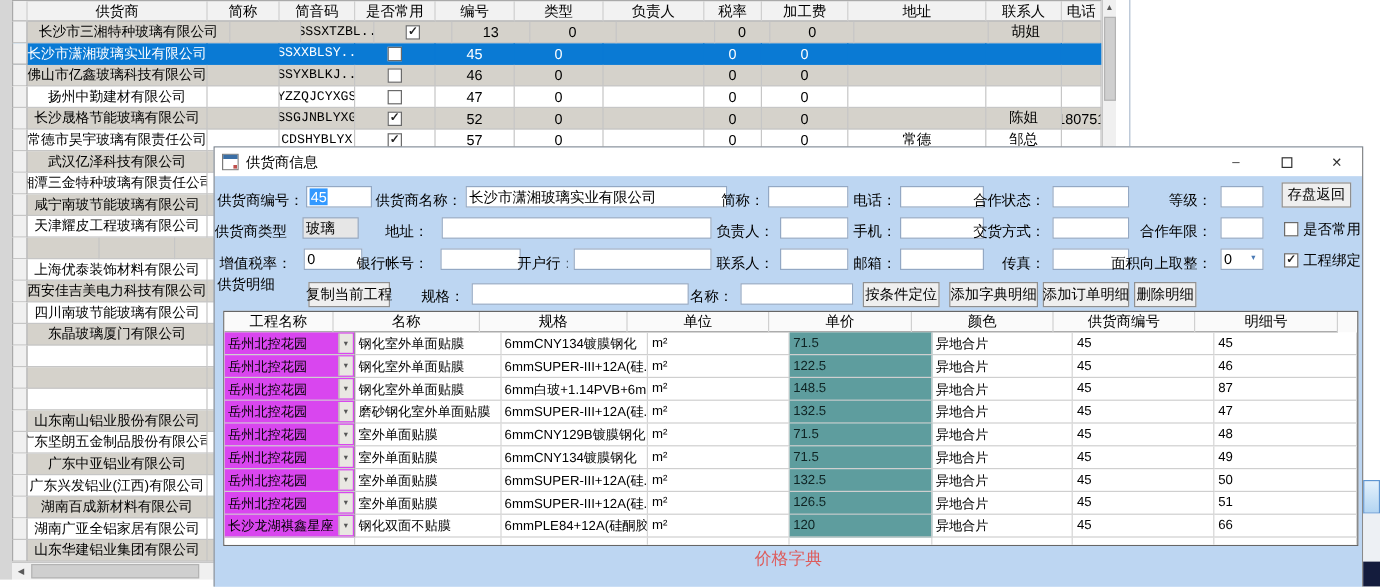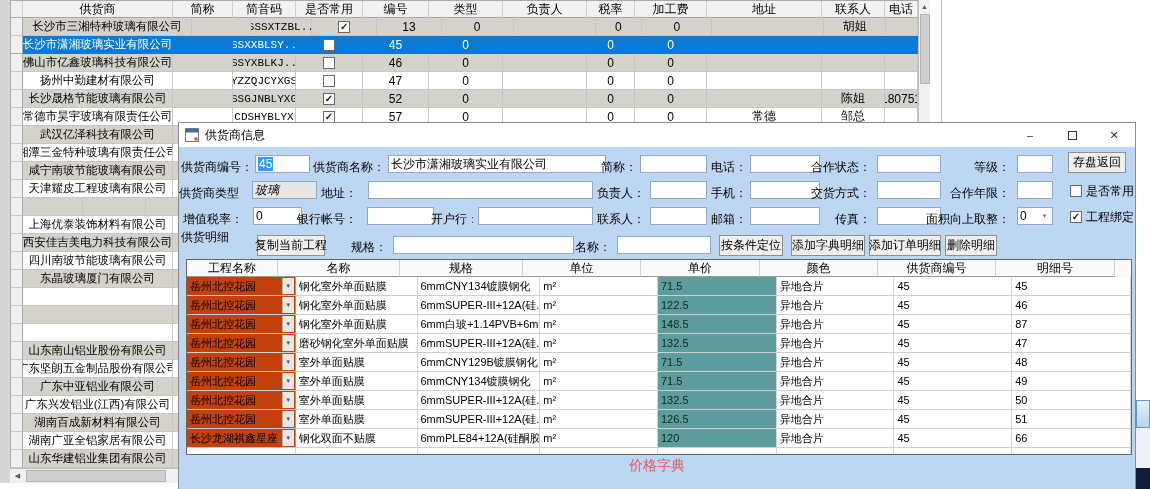--- a/index.html
+++ b/index.html
@@ -62,21 +62,21 @@
 
   
   .grid { position:absolute; left:7px; top:112px; width:946px; height:196px; background:#fff;
           border:1px solid #666; overflow:hidden; }
   .g-hrow { display:flex; height:17px; background:#fafafa; }
   .g-hcell { display:flex; align-items:center; justify-content:center; border-right:1px solid #d0d0d0;
              border-bottom:1px solid #999; height:100%; font-size:12px; overflow:hidden; white-space:nowrap; }
   .g-row { display:flex; height:19px; background:#fff; }
   .g-cell { position:relative; display:flex; align-items:center; padding:0 3px; font-size:11px; height:100%;
             border-right:1px solid #d5d5d5; border-bottom:1px solid #cfcfcf; overflow:hidden; white-space:nowrap; }
-  .g-combo { background:#c2410c; padding-right:2px; border-right:1px solid #9a9a9a; }
+  .g-combo { background:#d946ef; padding-right:2px; border-right:1px solid #9a9a9a; }
   .g-combo .arr { position:absolute; right:1px; top:1px; bottom:1px; width:12px; background:#e9e7e2;
                   border-left:1px solid #b5b2aa; display:flex; align-items:center; justify-content:center;
                   font-size:7px; color:#555; }
   .g-price { background:#5e9d9e; color:#0f2424; }
 
   
   .frag-blue { position:absolute; left:1136px; top:400px; width:14px; height:28px;
                background:linear-gradient(180deg,#e4f1fc,#b3d5f2); border:1px solid #5f96d2; z-index:6; }
   .frag-mid  { position:absolute; left:1136px; top:428px; width:14px; height:40px; background:#edf0f4; z-index:6; }
   .frag-dark { position:absolute; left:1136px; top:468px; width:14px; height:21px; background:#141c3d; z-index:6; }
@@ -667,21 +667,21 @@
         <div class="finput" style="left: 209px; top: 8px; width: 218px;">长沙市潇湘玻璃实业有限公司</div>
         <div class="flabel" style="left: 398px; top: 12px; width: 60px;">简称：</div>
         <div class="finput" style="left: 461px; top: 8px; width: 67px;"></div>
         <div class="flabel" style="left: 508px; top: 12px; width: 60px;">电话：</div>
         <div class="finput" style="left: 571px; top: 8px; width: 70px;"></div>
         <div class="flabel" style="left: 628px; top: 12px; width: 64px;">合作状态：</div>
         <div class="finput" style="left: 698px; top: 8px; width: 64px;"></div>
         <div class="flabel" style="left: 777px; top: 12px; width: 54px;">等级：</div>
         <div class="finput" style="left: 838px; top: 8px; width: 36px;"></div>
         <div class="flabel" style="left: 0px; top: 38px; width: 64px;">供货商类型：</div>
-        <div class="finput ro" style="left: 73px; top: 34px; width: 65px; font-style: italic;">玻璃</div>
+        <div class="finput ro" style="left: 73px; top: 34px; width: 47px;">玻璃</div>
         <div class="flabel" style="left: 118px; top: 38px; width: 60px;">地址：</div>
         <div class="finput" style="left: 189px; top: 34px; width: 225px;"></div>
         <div class="flabel" style="left: 408px; top: 38px; width: 58px;">负责人：</div>
         <div class="finput" style="left: 471px; top: 34px; width: 57px;"></div>
         <div class="flabel" style="left: 508px; top: 38px; width: 60px;">手机：</div>
         <div class="finput" style="left: 571px; top: 34px; width: 70px;"></div>
         <div class="flabel" style="left: 628px; top: 38px; width: 64px;">交货方式：</div>
         <div class="finput" style="left: 698px; top: 34px; width: 64px;"></div>
         <div class="flabel" style="left: 769px; top: 38px; width: 62px;">合作年限：</div>
         <div class="finput" style="left: 838px; top: 34px; width: 36px;"></div>

